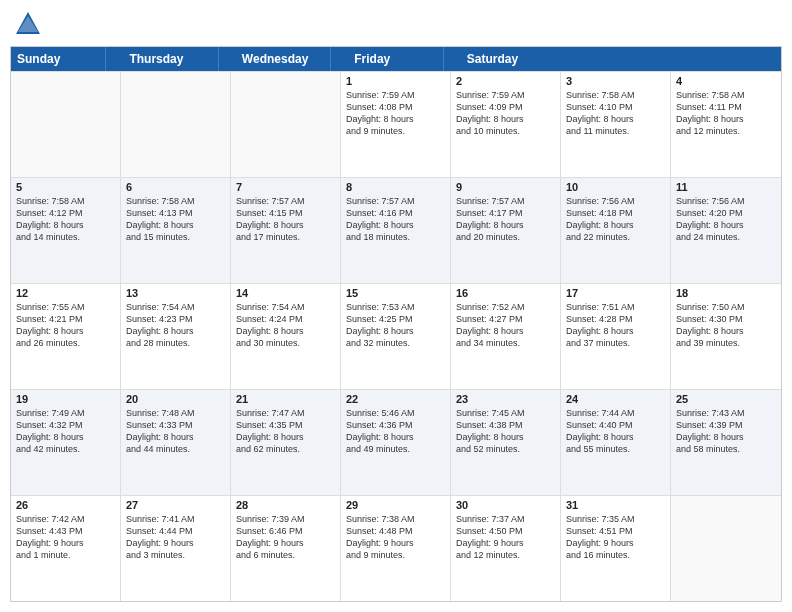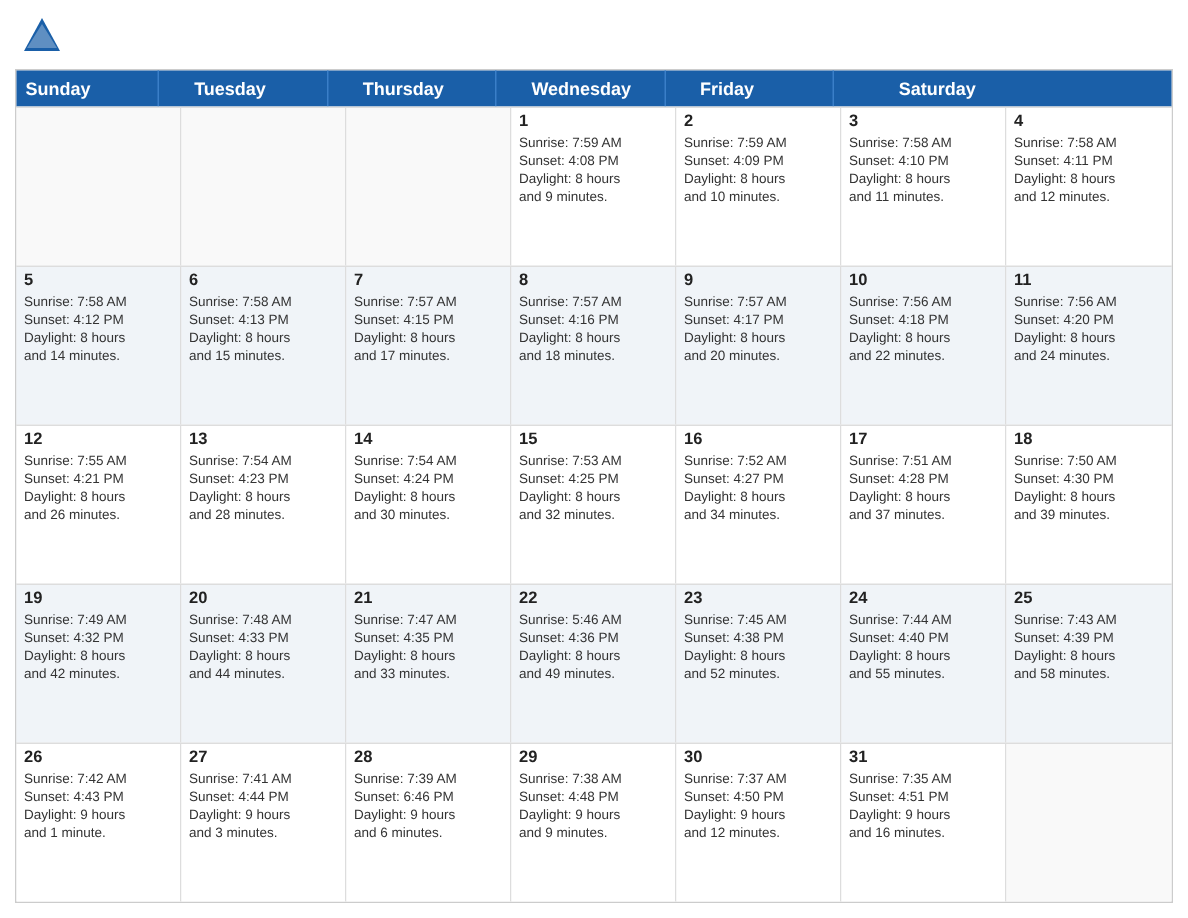--- a/index.html
+++ b/index.html
@@ -75,21 +75,20 @@
     .cal-header-cell {
       color: #fff;
       font-size: 12px;
       font-weight: bold;
       padding: 5px 6px;
       text-align: left;
       border-right: 1px solid #3a7fc8;
     }
     .cal-header-cell:last-child {
       border-right: none;
-      margin-left: 20px;
     }
     .cal-body {
       flex: 1;
       display: flex;
       flex-direction: column;
     }
     .cal-row {
       display: grid;
       grid-template-columns: repeat(7, 1fr);
       flex: 1;
@@ -141,21 +140,20 @@
     </div>
     <div class="title-section">
       <div class="month-title"></div>
       <div class="location"></div>
     </div>
   </div>
 
   <div class="calendar">
     <div class="cal-header">
     <div class="cal-header-cell">Sunday</div>
-        <div class="cal-header-cell">Tuesday</div>
         <div class="cal-header-cell">Thursday</div>
         <div class="cal-header-cell">Wednesday</div>
         <div class="cal-header-cell">Friday</div>
         <div class="cal-header-cell">Saturday</div>
       </div>
     <div class="cal-body">
     <div class="cal-row">
           <div class="cal-cell empty"></div>
           <div class="cal-cell empty"></div>
           <div class="cal-cell empty"></div>
@@ -303,21 +301,21 @@
             <div class="cell-line">Sunrise: 7:48 AM</div>
             <div class="cell-line">Sunset: 4:33 PM</div>
             <div class="cell-line">Daylight: 8 hours</div>
             <div class="cell-line">and 44 minutes.</div>
           </div>
           <div class="cal-cell alt-row">
             <div class="day-num">21</div>
             <div class="cell-line">Sunrise: 7:47 AM</div>
             <div class="cell-line">Sunset: 4:35 PM</div>
             <div class="cell-line">Daylight: 8 hours</div>
-            <div class="cell-line">and 33 minutes.</div>
+            <div class="cell-line">and 62 minutes.</div>
           </div>
           <div class="cal-cell alt-row">
             <div class="day-num">22</div>
             <div class="cell-line">Sunrise: 5:46 AM</div>
             <div class="cell-line">Sunset: 4:36 PM</div>
             <div class="cell-line">Daylight: 8 hours</div>
             <div class="cell-line">and 49 minutes.</div>
           </div>
           <div class="cal-cell alt-row">
             <div class="day-num">23</div>

